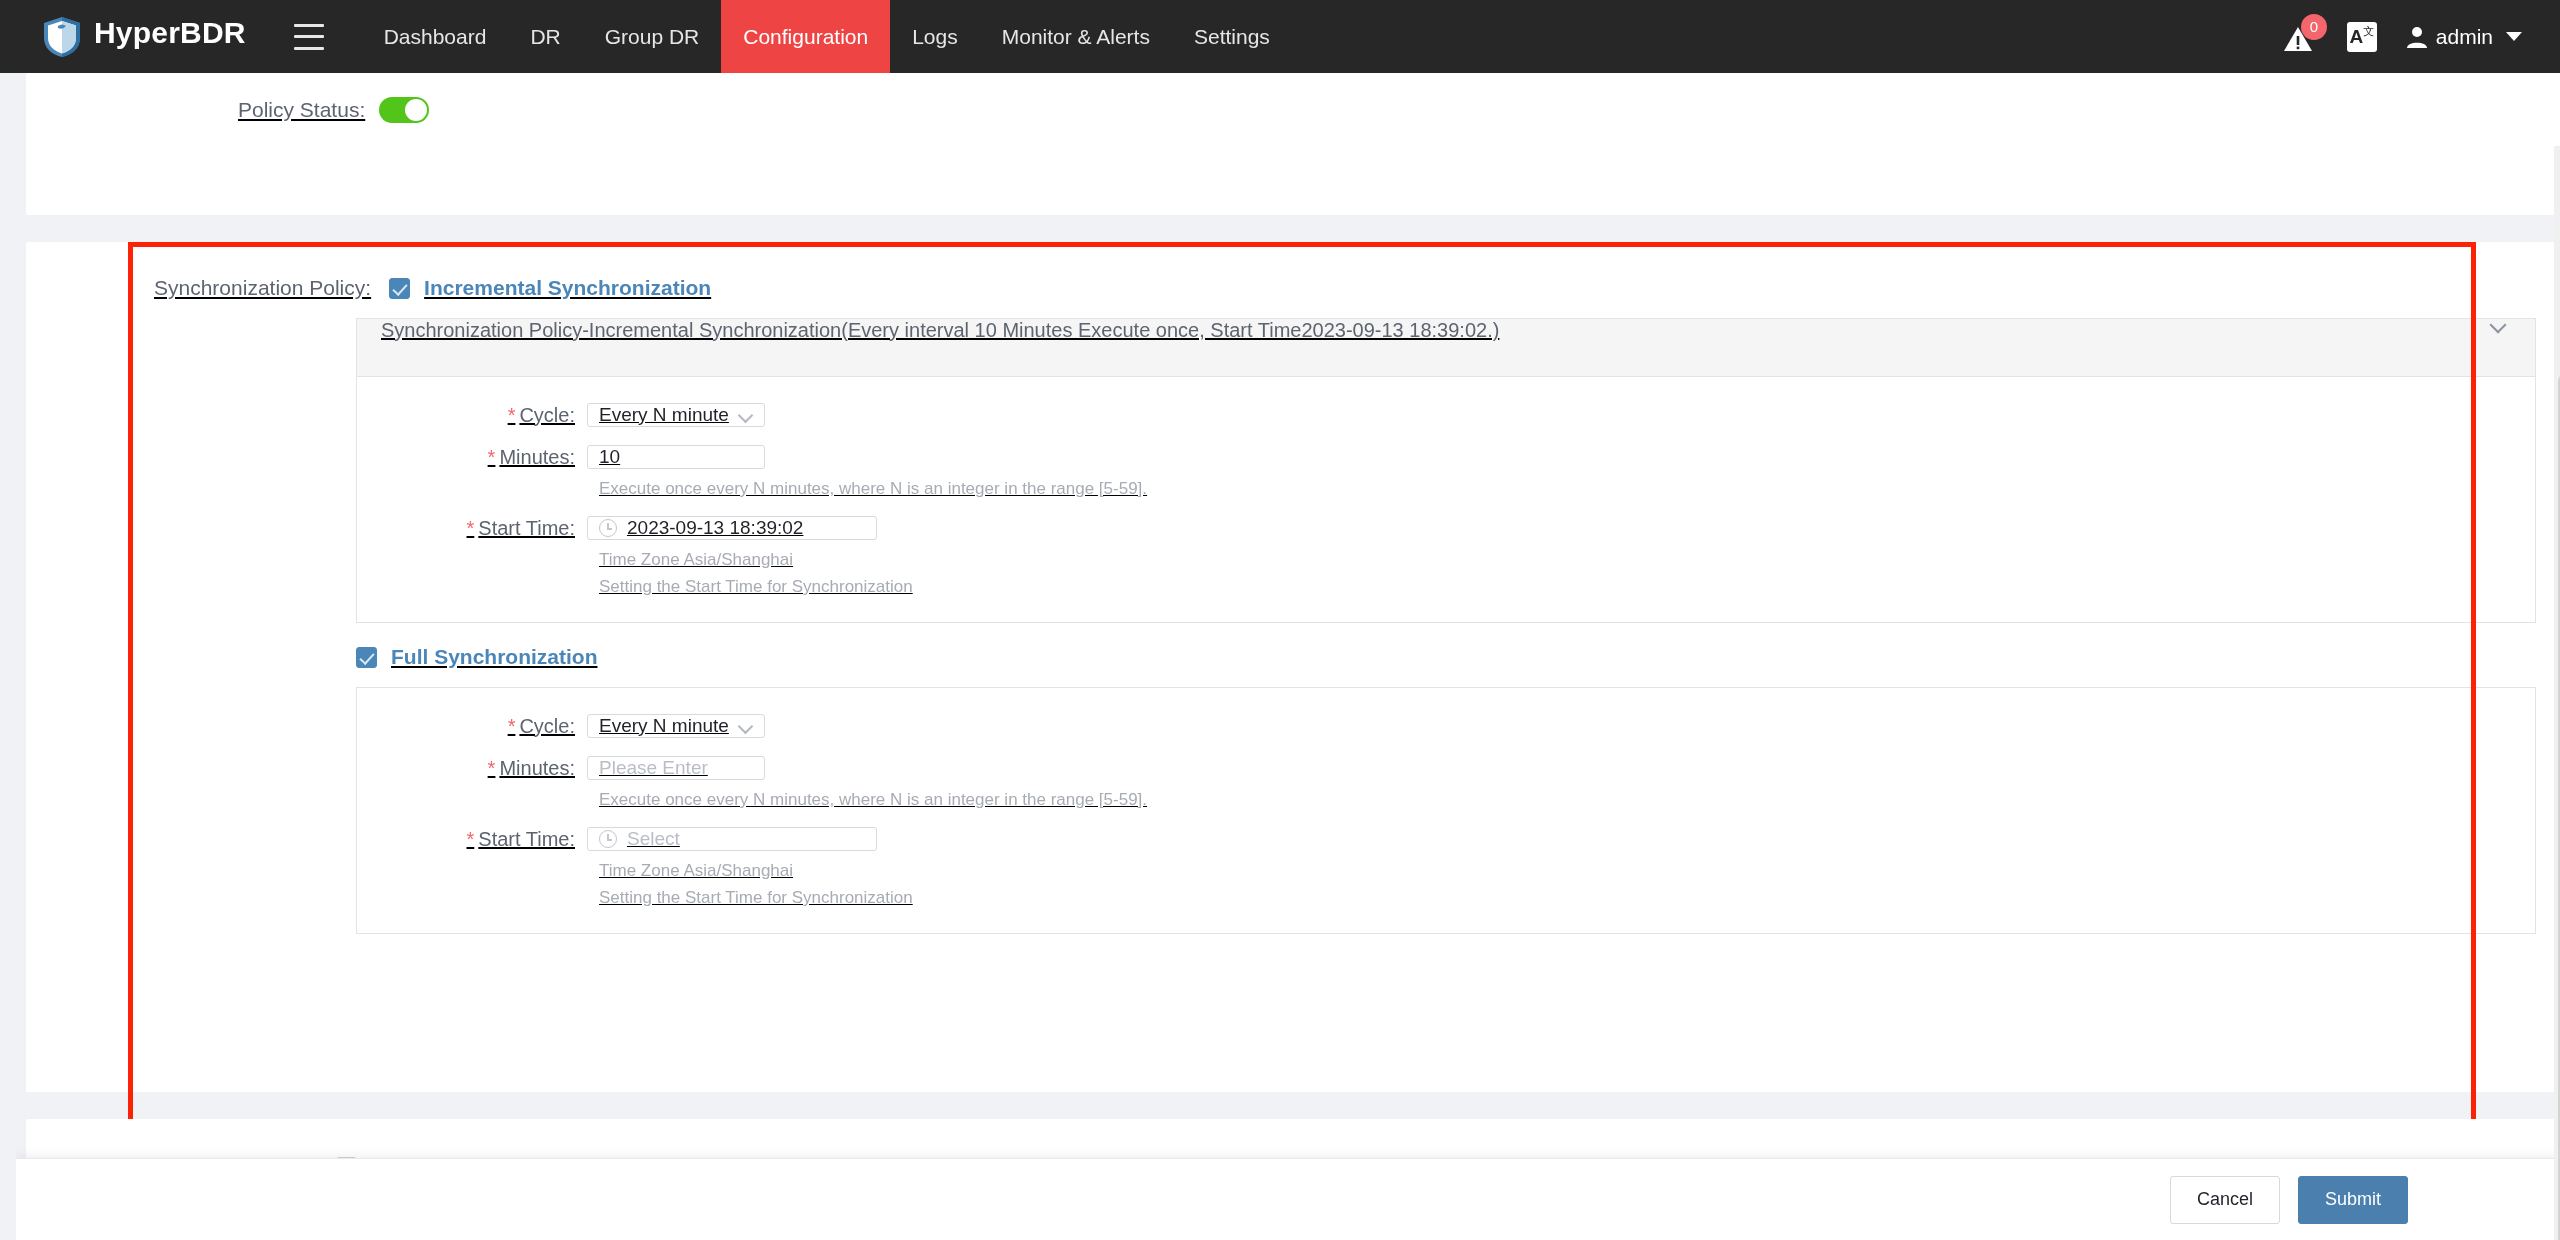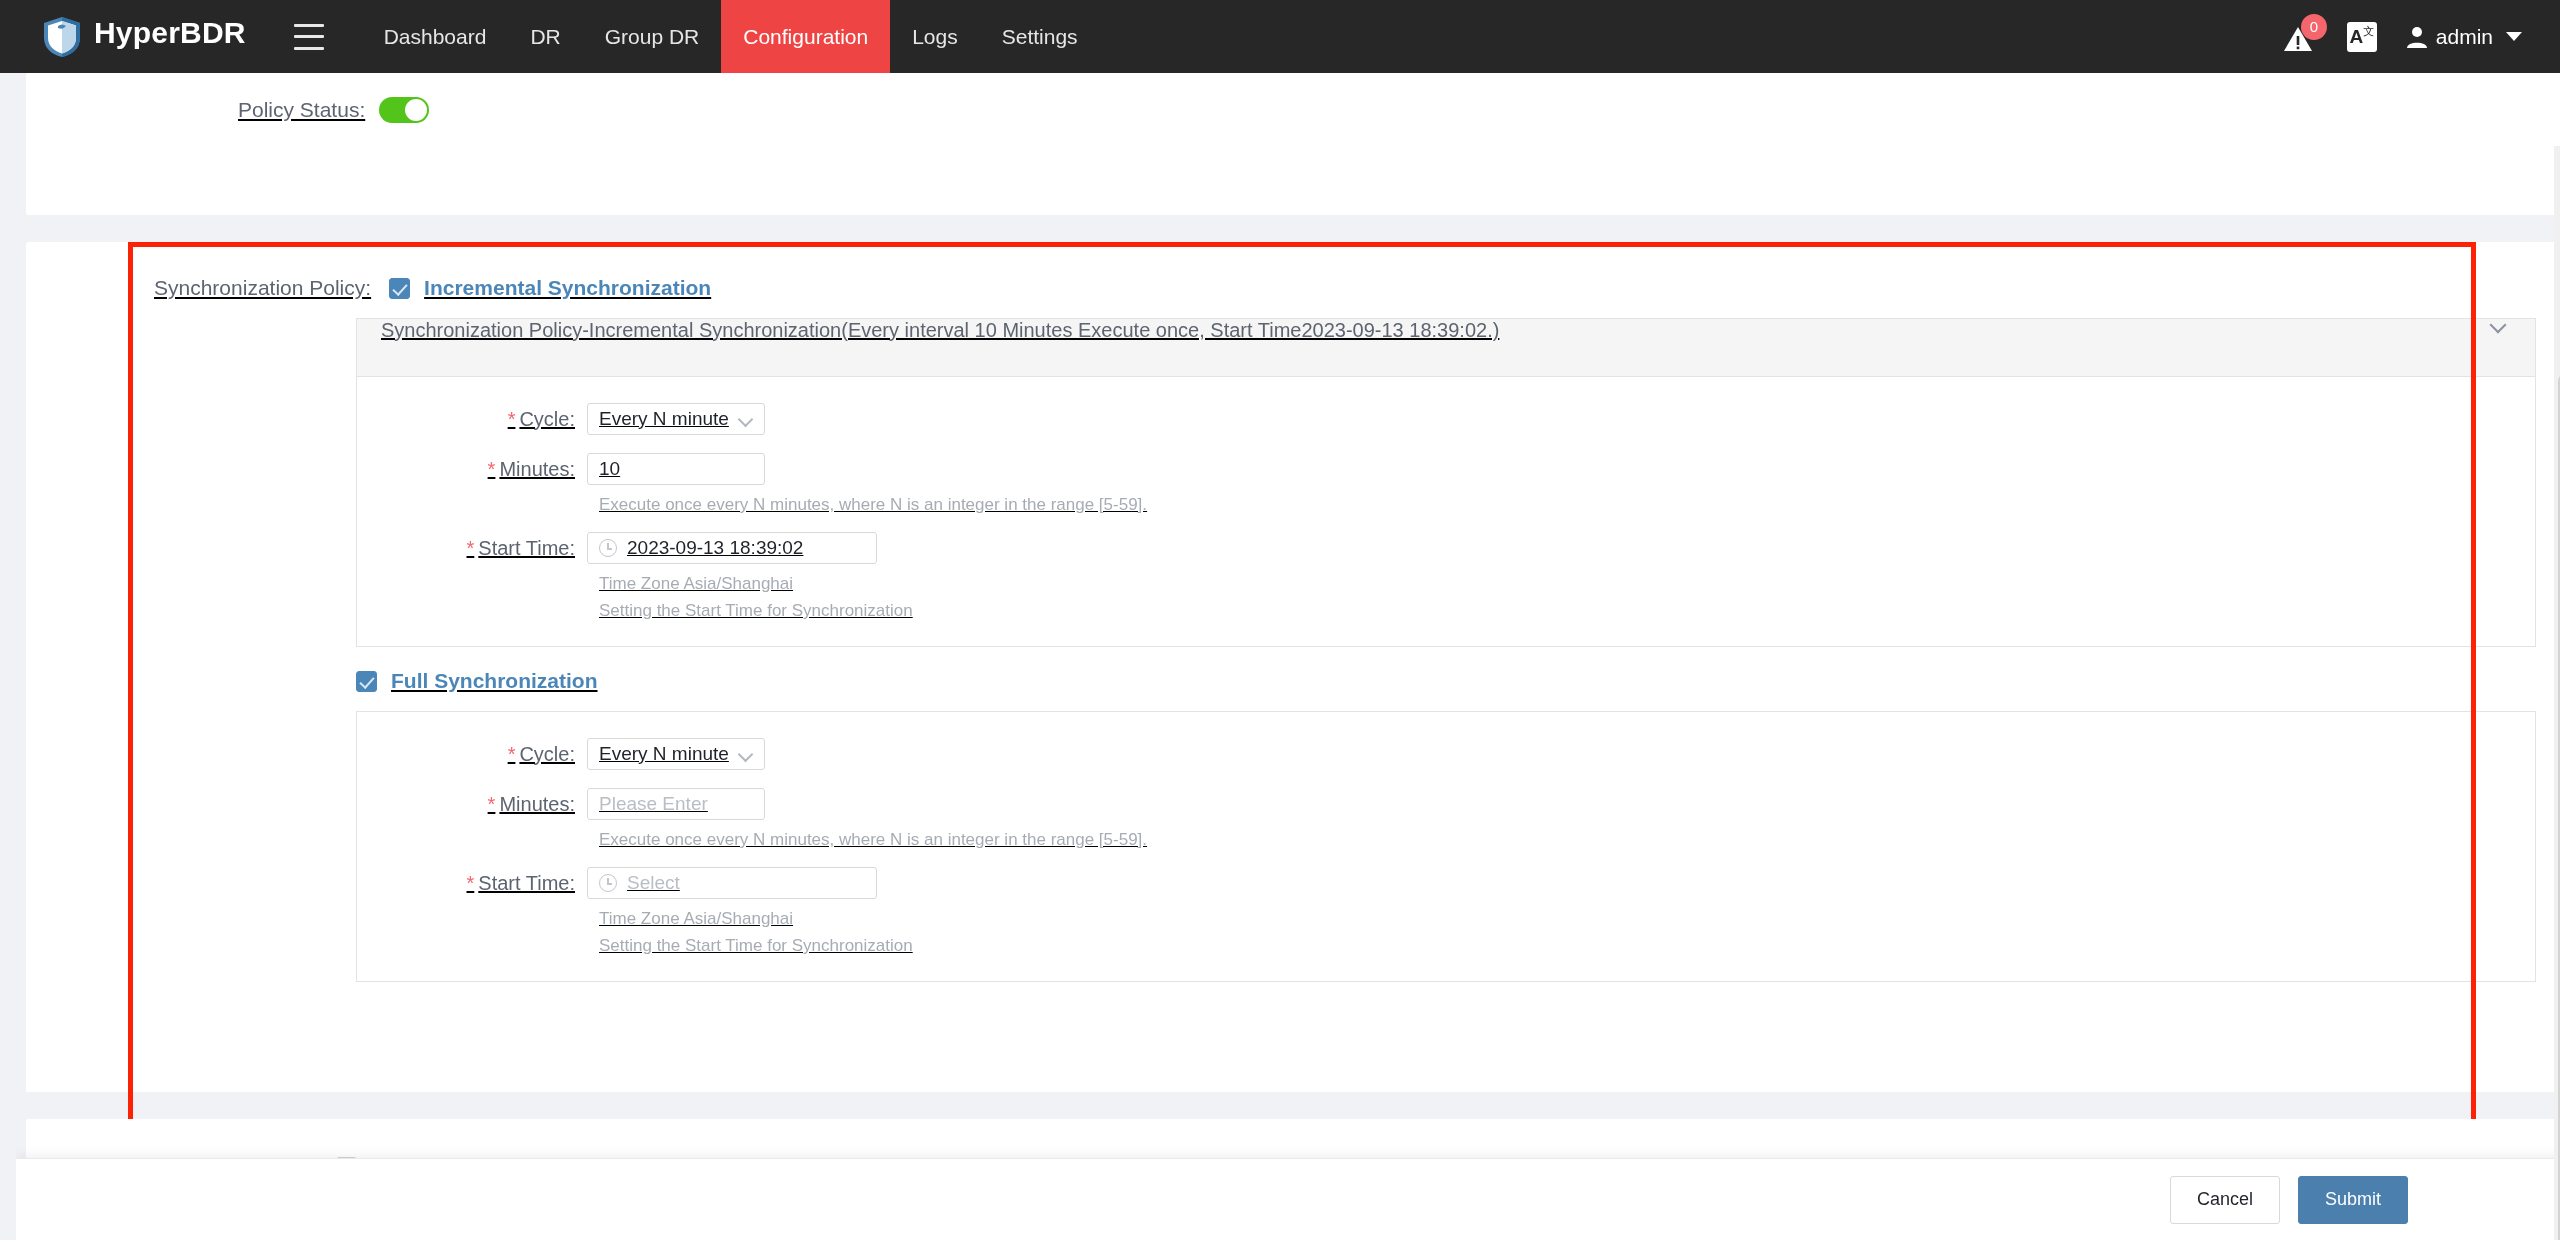--- a/index.html
+++ b/index.html
@@ -171,21 +171,21 @@
     margin-bottom: 4px;
   }
   .frow .flabel {
     width: 230px; text-align: right;
     font-size: 20px; color: #5d6470;
     padding-right: 12px; white-space: nowrap;
   }
   .req { color: #f5656c; margin-right: 4px; }
 
   .ctl-select, .ctl-input, .ctl-date {
-    height: 32px; border: 1px solid #d9d9d9; border-radius: 3px;
+    height: 24px; border: 1px solid #d9d9d9; border-radius: 3px;
     background: #ffffff;
     display: flex; align-items: center;
     padding: 0 11px;
     font-size: 19px; color: #1f2329;
     cursor: pointer;
   }
   .ctl-select { width: 178px; justify-content: space-between; }
   .ctl-select .chev2 { width: 14px; height: 8px; position: relative; flex: none; margin-left: 6px;}
   .ctl-select .chev2::before {
     content:""; position:absolute; left:1px; top:-1px;
@@ -278,20 +278,21 @@
       <span></span>
       <span></span>
   </div>
 
   <div class="nav-items">
     <div class="nav-item">Dashboard</div>
     <div class="nav-item">DR</div>
     <div class="nav-item">Group DR</div>
     <div class="nav-item active">Configuration</div>
     <div class="nav-item">Logs</div>
+    <div class="nav-item">Monitor &amp; Alerts</div>
     <div class="nav-item">Settings</div>
   </div>
 
   <div class="nav-right">
     <div class="bell-wrap">
       <svg class="warn-icon" viewBox="0 0 30 28">
         <path d="M15 2 L29 26 H1 Z" fill="#ffffff"></path>
         <rect x="13.7" y="11" width="2.6" height="9" fill="#272727"></rect>
         <rect x="13.7" y="21.6" width="2.6" height="2.6" fill="#272727"></rect>
       </svg>

